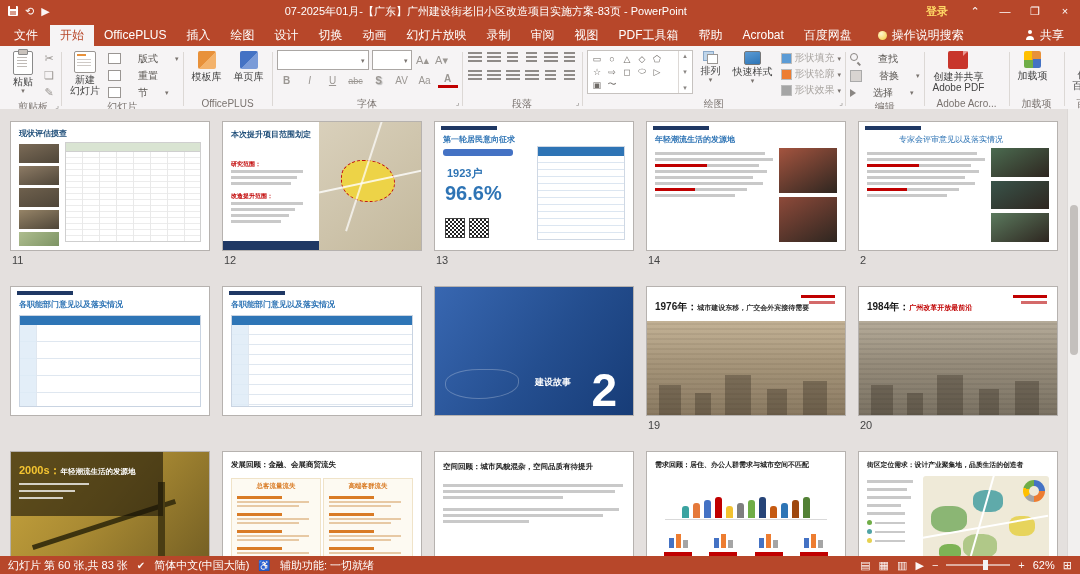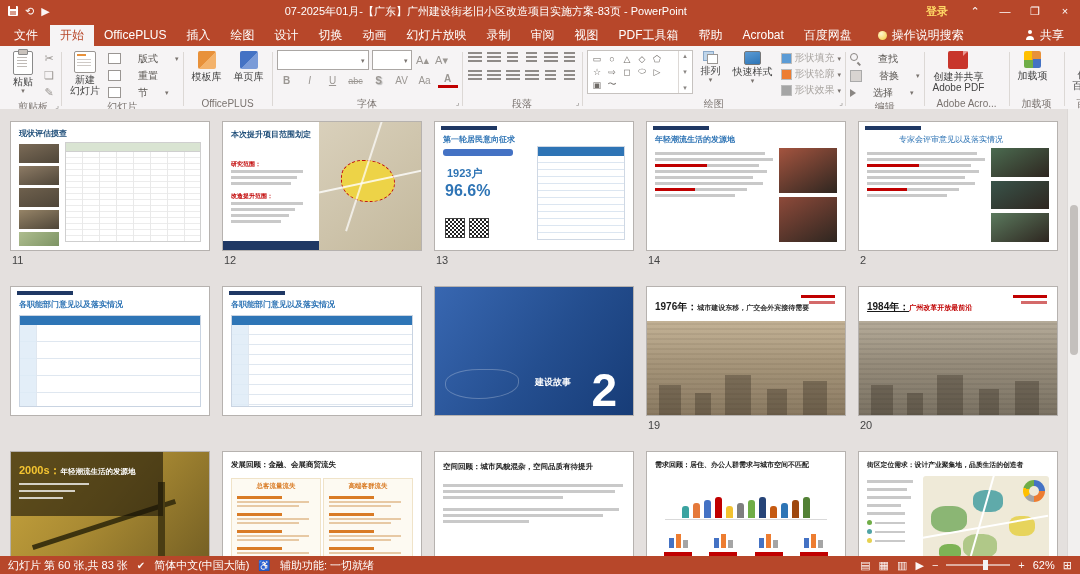--- a/index.html
+++ b/index.html
@@ -446,21 +446,21 @@
             </div>
           </div>
           <div class="num">12</div>
         </div>
         <div class="cell">
           <div class="thumb">
             <div class="abs" style="left: 6px; top: 4px; width: 56px; height: 4px; background: rgb(31, 56, 100);"></div>
             <div class="abs" style="left: 8px; top: 12px; font-size: 8px; font-weight: 700; color: rgb(46, 116, 181);">第一轮居民意向征求</div>
             <div class="abs" style="left: 8px; top: 27px; width: 70px; height: 7px; background: rgb(68, 114, 196); border-radius: 3px;"></div>
             <div class="abs" style="left: 12px; top: 44px; font-size: 11px; font-weight: 700; color: rgb(46, 116, 181);">1923户</div>
-            <div class="abs" style="left: 10px; top: 60px; font-size: 16px; font-weight: 700; color: rgb(46, 116, 181);">96.6%</div>
+            <div class="abs" style="left: 10px; top: 60px; font-size: 20px; font-weight: 700; color: rgb(46, 116, 181);">96.6%</div>
             <div class="abs qr" style="left: 10px; top: 96px;"></div>
             <div class="abs qr" style="left: 34px; top: 96px;"></div>
             <div class="abs" style="inset: 24px 8px 10px 102px; border: 1px solid rgb(207, 216, 228); background: rgb(255, 255, 255);">
               <div style="height: 9px; background: rgb(46, 116, 181);"></div>
               <div style="position: absolute; inset: 9px 0px 0px; background: repeating-linear-gradient(rgb(255, 255, 255) 0px, rgb(255, 255, 255) 6px, rgb(220, 230, 241) 6px, rgb(220, 230, 241) 7px);"></div>
             </div>
           </div>
           <div class="num">13</div>
         </div>
         <div class="cell">
@@ -548,21 +548,21 @@
               <div style="position: absolute; left: 78px; bottom: 0px; width: 26px; height: 40px; background: rgba(52, 44, 32, 0.35);"></div>
               <div style="position: absolute; left: 120px; bottom: 0px; width: 20px; height: 26px; background: rgba(52, 44, 32, 0.35);"></div>
               <div style="position: absolute; left: 156px; bottom: 0px; width: 24px; height: 34px; background: rgba(52, 44, 32, 0.35);"></div>
             </div>
           </div>
           <div class="num">19</div>
         </div>
         <div class="cell">
           <div class="thumb">
             <div class="abs" style="left: 0px; top: 0px; right: 0px; height: 34px; background: rgb(255, 255, 255);">
-              <div style="position: absolute; left: 8px; top: 9px; white-space: nowrap;"><span style="font-size: 10px; font-weight: 700; color: rgb(26, 26, 26); text-decoration: underline;">1984年：</span><span style="font-size: 7px; font-weight: 700; color: rgb(192, 0, 0);">广州改革开放最前沿</span></div>
+              <div style="position: absolute; left: 8px; top: 9px; white-space: nowrap;"><span style="font-size: 10px; font-weight: 700; color: rgb(26, 26, 26);">1984年：</span><span style="font-size: 7px; font-weight: 700; color: rgb(192, 0, 0);">广州改革开放最前沿</span></div>
             </div>
             <div class="abs" style="right: 10px; top: 8px; width: 34px; height: 3px; background: rgb(192, 0, 0);"></div>
             <div class="abs" style="right: 10px; top: 14px; width: 26px; height: 3px; background: rgb(212, 106, 106);"></div>
             <div class="abs" style="inset: 34px 0px 0px; background: repeating-linear-gradient(0deg, rgba(40, 38, 34, 0.08) 0px, rgba(40, 38, 34, 0.08) 2px, rgba(0, 0, 0, 0) 2px, rgba(0, 0, 0, 0) 5px), linear-gradient(rgb(181, 171, 153) 0%, rgb(150, 140, 123) 45%, rgb(123, 114, 99) 100%);">
               <div style="position: absolute; left: 12px; bottom: 0px; width: 22px; height: 30px; background: rgba(52, 44, 32, 0.35);"></div>
               <div style="position: absolute; left: 48px; bottom: 0px; width: 16px; height: 22px; background: rgba(52, 44, 32, 0.35);"></div>
               <div style="position: absolute; left: 78px; bottom: 0px; width: 26px; height: 40px; background: rgba(52, 44, 32, 0.35);"></div>
               <div style="position: absolute; left: 120px; bottom: 0px; width: 20px; height: 26px; background: rgba(52, 44, 32, 0.35);"></div>
               <div style="position: absolute; left: 156px; bottom: 0px; width: 24px; height: 34px; background: rgba(52, 44, 32, 0.35);"></div>
             </div>

